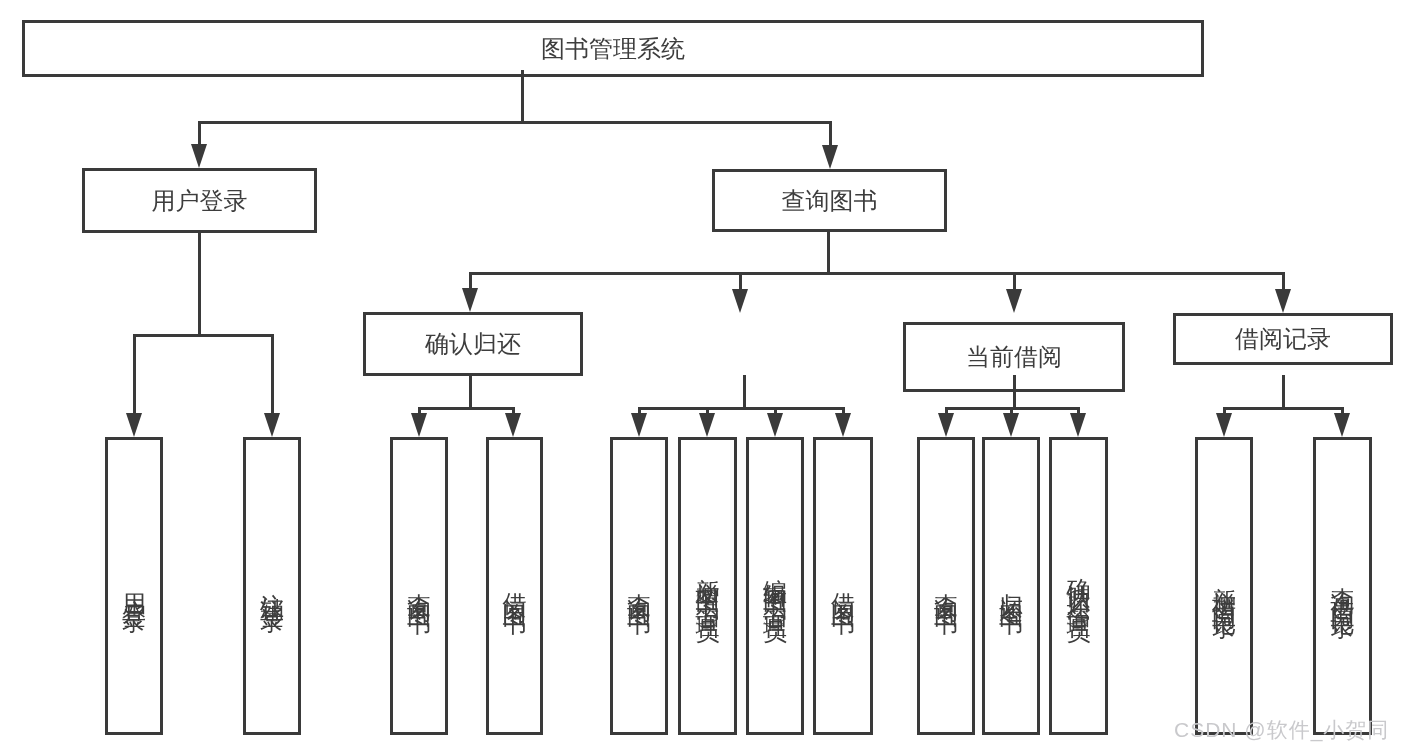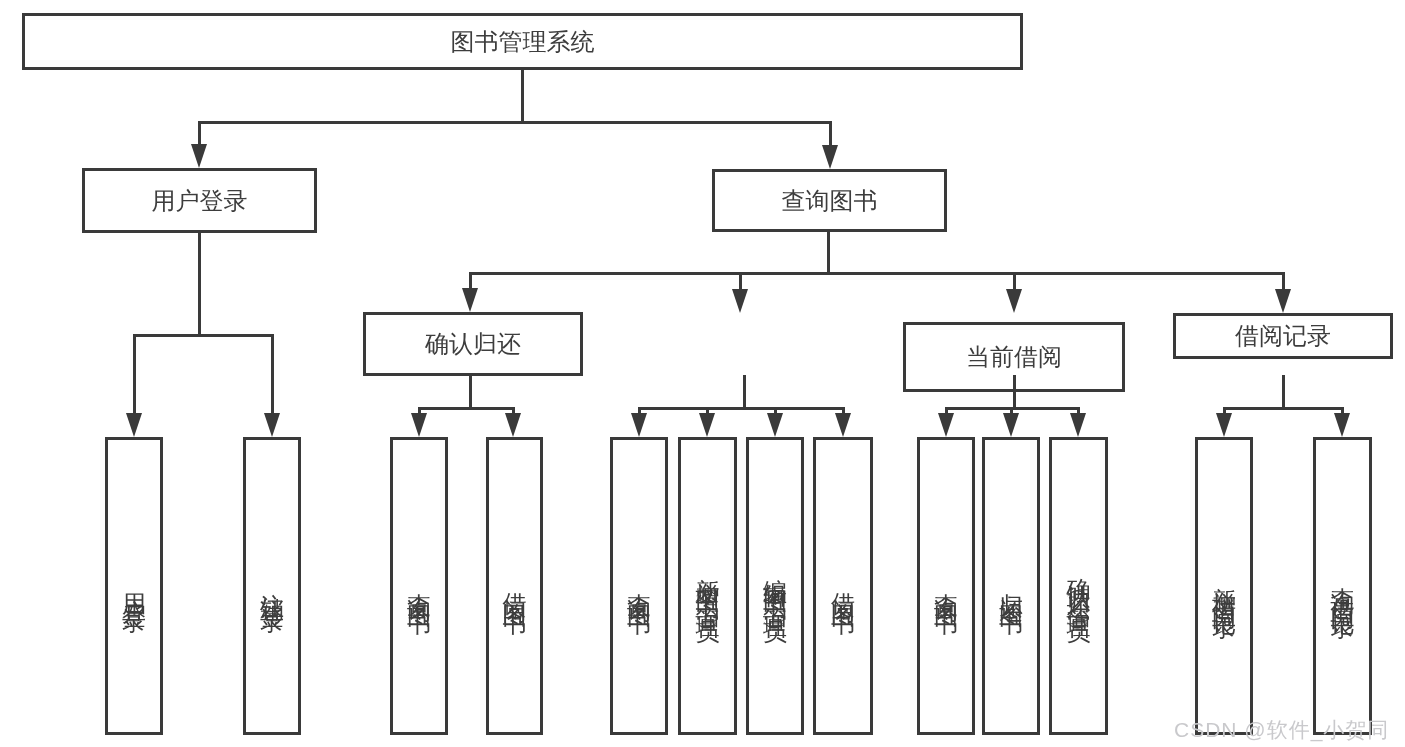--- a/index.html
+++ b/index.html
@@ -40,28 +40,28 @@
     position:absolute;left:1174px;top:716px;
     font-size:21px;letter-spacing:1px;
     color:var(--wm);z-index:5;
   }
 </style>
 </head>
 <body>
 
 <div id="canvas">
 
-  <div class="box" style="left:22px;top:13px;width:1001px;height:57px;text-align:right;">图书管理系统</div>
+  <div class="box" style="left:22px;top:20px;width:1182px;height:57px;text-align:right;">图书管理系统</div>
 
   <div class="box" style="left:82px;top:168px;width:235px;height:65px;">用户登录</div>
   <div class="box" style="left:712px;top:169px;width:235px;height:63px;">查询图书</div>
 
   <div class="box" style="left:363px;top:312px;width:220px;height:64px;">确认归还</div>
   <div class="box" style="left:903px;top:313px;width:222px;height:70px;margin-top:9px;">当前借阅</div>
-  <div class="box" style="left:1173px;top:313px;width:220px;height:46px;">借阅记录</div>
+  <div class="box" style="left:1173px;top:313px;width:220px;height:52px;">借阅记录</div>
 
   <div class="box vbox" style="left:105px;top:437px;width:58px;height:298px;">用户登录</div>
   <div class="box vbox" style="left:243px;top:437px;width:58px;height:298px;">注销登录</div>
 
   <div class="box vbox" style="left:390px;top:437px;width:58px;height:298px;">查询图书</div>
   <div class="box vbox" style="left:486px;top:437px;width:57px;height:298px;">借阅图书</div>
 
   <div class="box vbox" style="left:610px;top:437px;width:58px;height:298px;">查询图书</div>
   <div class="box vbox" style="left:678px;top:437px;width:59px;height:298px;">新增图书（管理员）</div>
   <div class="box vbox" style="left:746px;top:437px;width:58px;height:298px;">编辑图书（管理员）</div>

